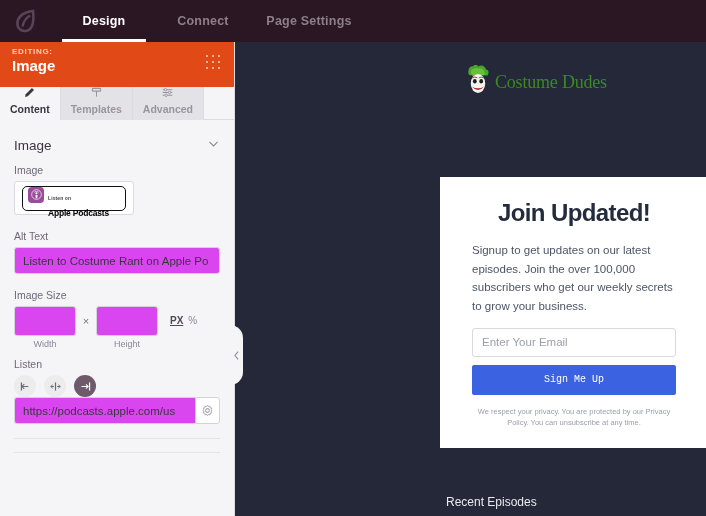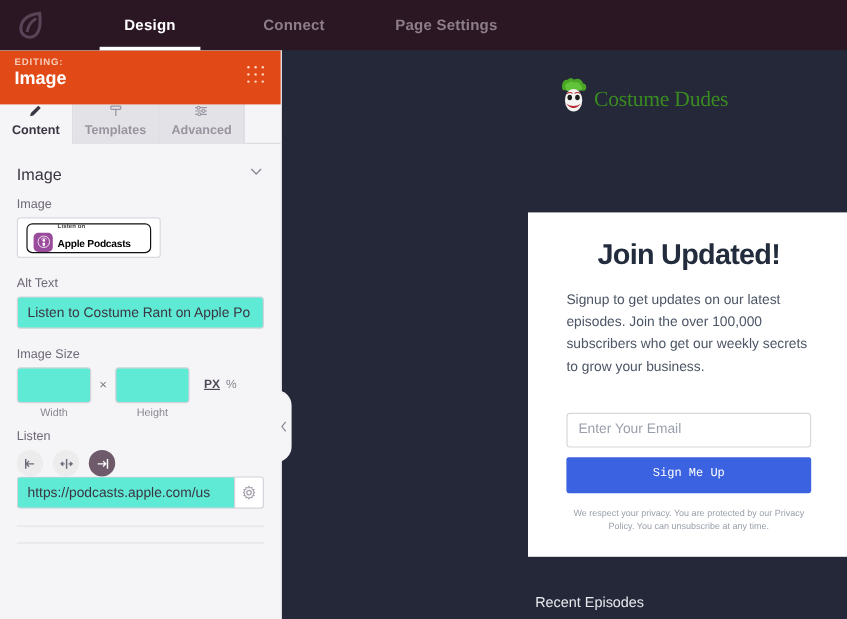--- a/index.html
+++ b/index.html
@@ -8,21 +8,21 @@
     font-family: "Liberation Sans", sans-serif;
     overflow: hidden;
     background: #242838;
   }
   .app { position: relative; width: 706px; height: 516px; }
 
   
   .topnav {
     position: absolute; top: 0; left: 0; width: 706px; height: 42px;
     background: #2b1624;
-    display: flex; align-items: center; gap: 21px;
+    display: flex; align-items: center;
   }
   .brand-logo {
     width: 52px; height: 42px;
     display: flex; align-items: center; justify-content: center;
   }
   .nav-tab {
     height: 42px; display: flex; align-items: center; justify-content: center;
     font-size: 12.5px; font-weight: bold; letter-spacing: .2px;
     color: #8d7f88; position: relative; padding: 0 4px;
   }
@@ -76,30 +76,30 @@
   .section-head .t { font-size: 13.5px; color: #3b3542; }
   .fieldlabel { font-size: 10.5px; color: #6e6878; padding: 0 14px 5px 14px; }
 
   .thumb-box {
     margin: 0 14px; width: 120px; height: 34px; background: #fff;
     border: 1px solid #d9d9e0; border-radius: 3px;
     display: flex; align-items: center; justify-content: center;
   }
   .ap-badge {
     width: 104px; height: 25px; background: #fff; border: 1px solid #111;
-    border-radius: 5px; display: flex; align-items: flex-end; gap: 4px; padding: 0 5px;
+    border-radius: 5px; display: flex; align-items: flex-start; gap: 4px; padding: 0 5px;
   }
   .ap-mark { width: 16px; height: 16px; border-radius: 4px; background: #9a4b9c;
     display:flex; align-items:center; justify-content:center; flex: none; }
   .ap-txt { line-height: 1; }
   .ap-txt .l1 { font-size: 5px; color: #444; font-weight: bold; letter-spacing: .1px; }
   .ap-txt .l2 { font-size: 8.5px; color: #000; font-weight: bold; letter-spacing: -.2px; margin-top: 1px;}
 
   .inp {
-    background: #5eead4; border: 1px solid #d3d3da; border-radius: 3px;
+    background: #d946ef; border: 1px solid #d3d3da; border-radius: 3px;
     height: 27px; font-size: 11.5px; color: #3b3542;
     padding: 0 8px; font-family: "Liberation Sans", sans-serif;
     width: 100%; outline: none;
   }
   .inp::placeholder { color: #a8a4ae; }
   .field { margin: 0 14px; }
 
   .size-row { display: flex; align-items: center; margin: 0 14px; gap: 0; }
   .size-cell { width: 62px; }
   .size-cell .inp { height: 30px; }
@@ -152,21 +152,21 @@
     background: #ffffff; padding: 22px 30px 20px 32px;
   }
   .card-title {
     font-size: 24px; font-weight: bold; color: #232c3d; text-align: center;
     letter-spacing: -.6px;
   }
   .card-body {
     font-size: 11.5px; line-height: 1.62; color: #4c5565; margin-top: 14px;
   }
   .email-input {
-    margin-top: 28px; width: 100%; height: 29px;
+    margin-top: 12px; width: 100%; height: 29px;
     border: 1px solid #d8d8dd; border-radius: 3px;
     font-size: 11.5px; color: #4c5565; padding: 0 9px;
     font-family: "Liberation Sans", sans-serif; outline: none;
   }
   .email-input::placeholder { color: #9aa0ab; }
   .signup-btn {
     margin-top: 8px; width: 100%; height: 30px; background: #3b62e0;
     color: #ffffff; border: none; border-radius: 2px;
     font-size: 10px; font-family: Liberation Mono, monospace;
   }

